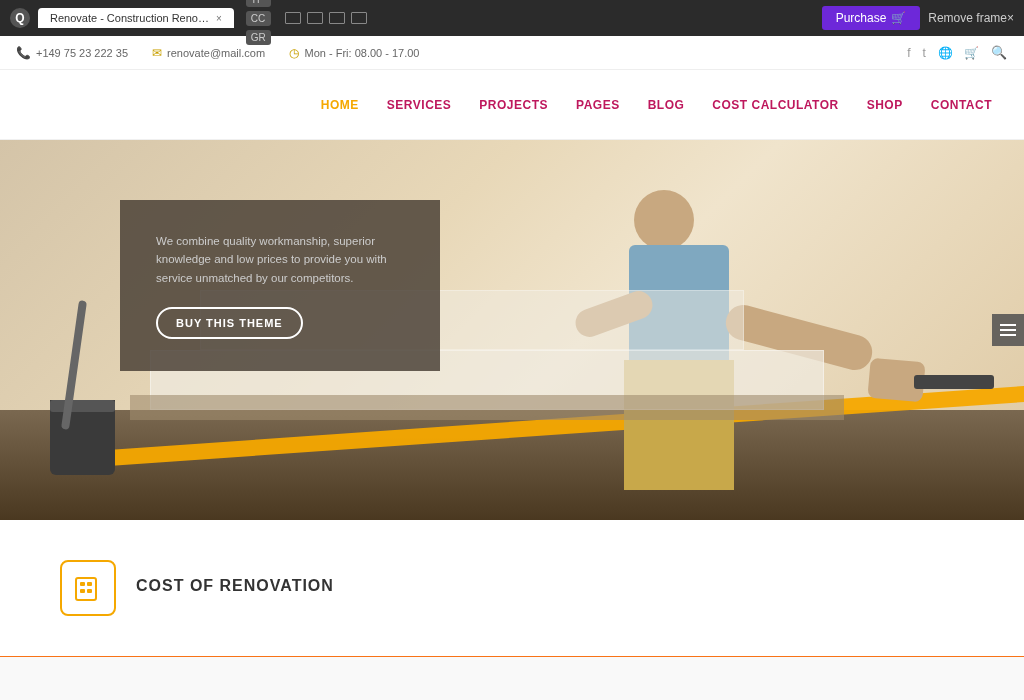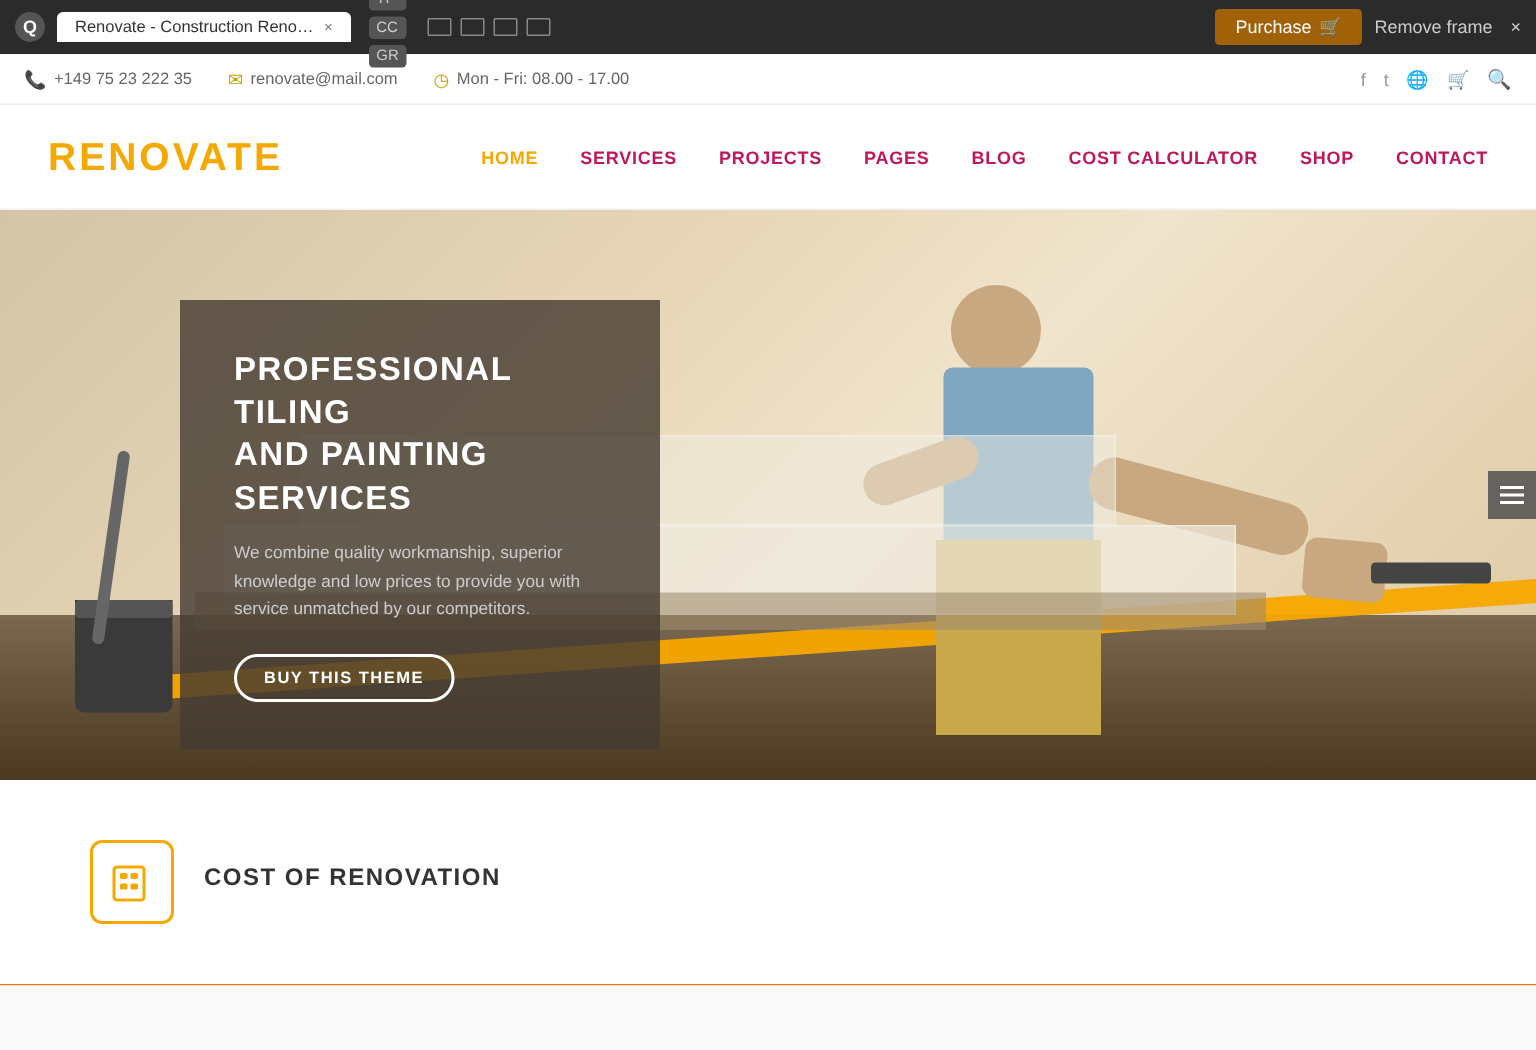--- a/index.html
+++ b/index.html
@@ -41,36 +41,36 @@
     .browser-icons {
       display: flex; gap: 6px; margin-left: 6px;
     }
     .browser-icon-sq {
       width: 16px; height: 12px;
       border: 1px solid #888;
       border-radius: 1px;
     }
     .browser-spacer { flex: 1; }
     .browser-purchase-btn {
-      background: #a16207;
+      background: #6d28d9;
       color: #fff;
       border: none;
       padding: 5px 14px;
       border-radius: 3px;
       font-size: 12px;
       cursor: pointer;
       display: flex; align-items: center; gap: 5px;
     }
     .browser-remove-btn {
       background: transparent;
       color: #ccc;
       border: none;
       font-size: 12px;
       cursor: pointer;
-      display: flex; align-items: center; gap: 12px;
+      display: flex; align-items: center; gap: 0;
     }
 
     
     .info-bar {
       background: #fff;
       border-bottom: 1px solid #eee;
       height: 34px;
       display: flex;
       align-items: center;
       padding: 0 16px;
@@ -294,21 +294,20 @@
   <div class="social-icons">
     <span class="social-icon">f</span>
     <span class="social-icon">t</span>
     <span class="social-icon">🌐</span>
     <span class="social-icon">🛒</span>
     <span class="search-icon-bar">🔍</span>
   </div>
 </div>
 
 <div class="site-header">
-  <div class="logo">RENOVATE</div>
   <nav class="nav">
     <a class="nav-item active">HOME</a>
     <a class="nav-item">SERVICES</a>
     <a class="nav-item">PROJECTS</a>
     <a class="nav-item">PAGES</a>
     <a class="nav-item">BLOG</a>
     <a class="nav-item">COST CALCULATOR</a>
     <a class="nav-item">SHOP</a>
     <a class="nav-item">CONTACT</a>
   </nav>
@@ -346,21 +345,20 @@
 
     <div style="position:absolute;top:160px;left:70px;width:8px;height:130px;background:#666;border-radius:4px;transform:rotate(8deg);"></div>
 
     <div style="position:absolute;bottom:110px;left:150px;right:200px;height:60px;background:rgba(240,235,225,0.7);border:1px solid rgba(255,255,255,0.4);"></div>
     <div style="position:absolute;bottom:170px;left:200px;right:280px;height:60px;background:rgba(240,235,225,0.5);border:1px solid rgba(255,255,255,0.3);"></div>
 
     <div style="position:absolute;bottom:100px;left:130px;right:180px;height:25px;background:rgba(160,140,110,0.6);"></div>
   </div>
 
   <div class="hero-content">
-    <div class="hero-title">PROFESSIONAL TILING<br>AND PAINTING SERVICES</div>
     <div class="hero-desc">We combine quality workmanship, superior knowledge and low prices to provide you with service unmatched by our competitors.</div>
     <button class="hero-btn">BUY THIS THEME</button>
   </div>
 
   <div class="hero-sidebar-icon">
     <div class="hero-sidebar-lines">
       <div class="hero-sidebar-line"></div>
       <div class="hero-sidebar-line"></div>
       <div class="hero-sidebar-line"></div>
     </div>

